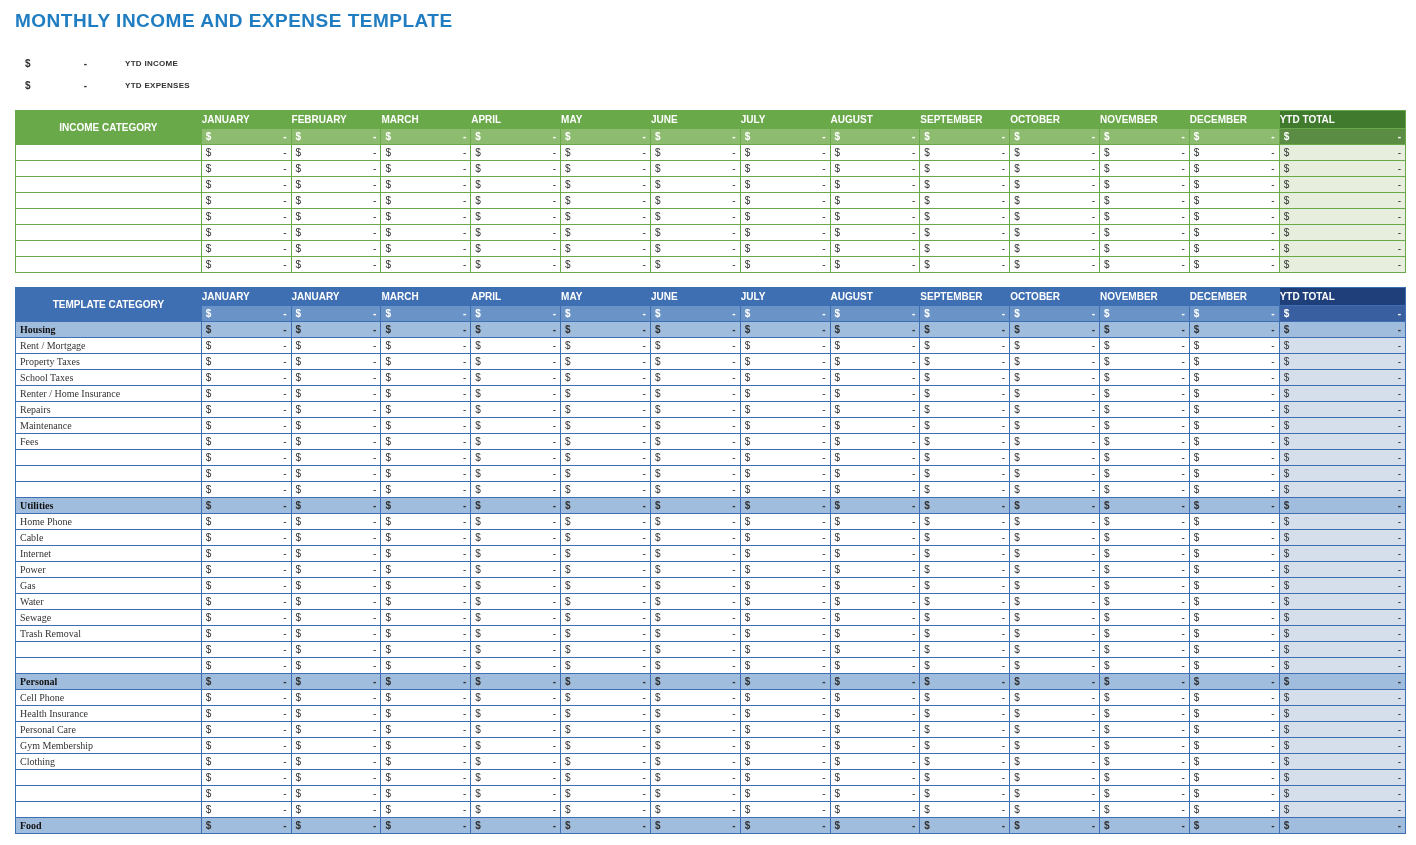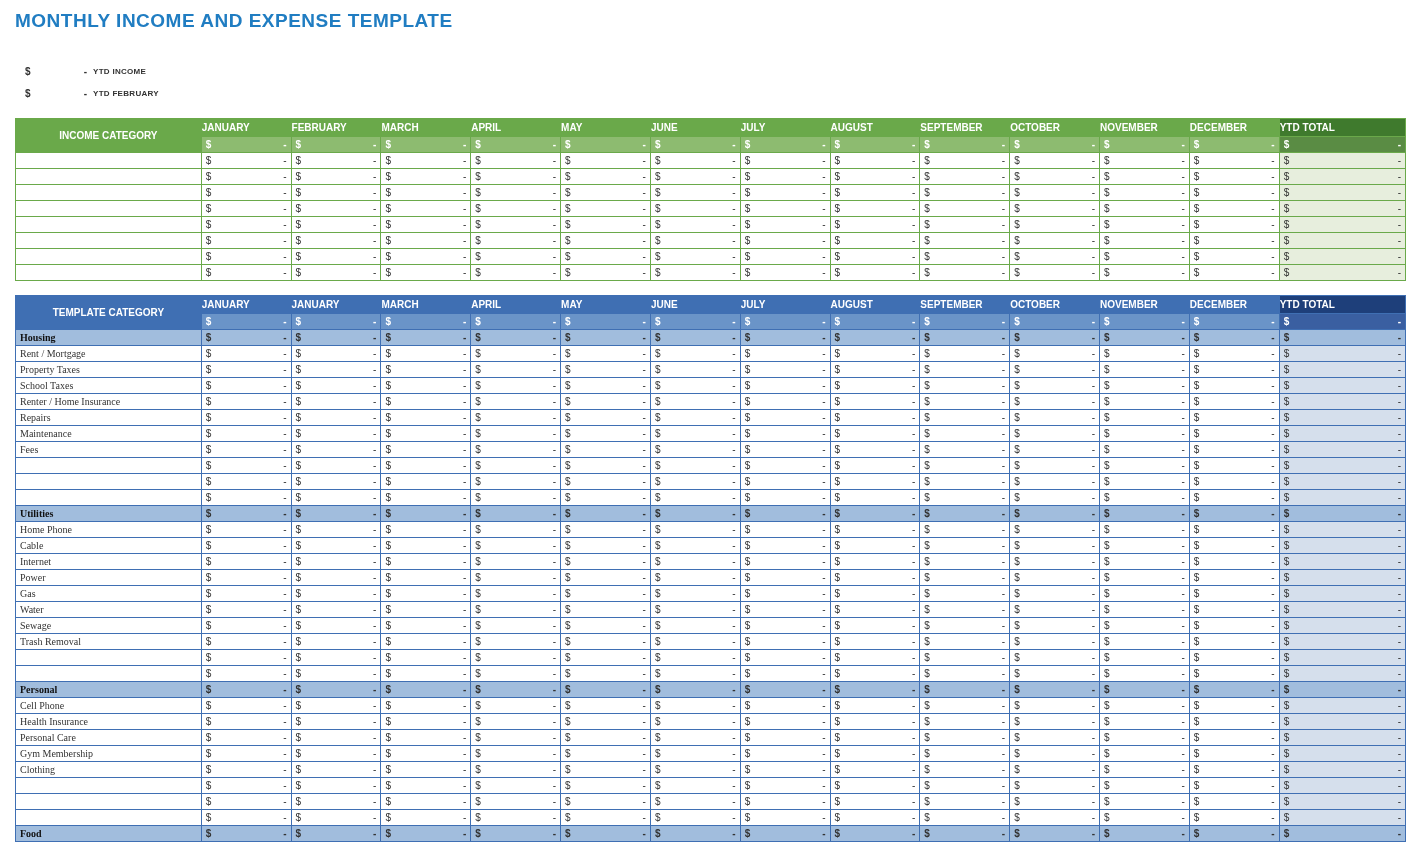--- a/index.html
+++ b/index.html
@@ -10,31 +10,31 @@
     font-size: 10px;
     background: #fff;
     color: #333;
     width: 1416px;
   }
   .title {
     color: #207dc2;
     font-size: 19px;
     font-weight: bold;
     letter-spacing: .5px;
-    margin-bottom: 28px;
+    margin-bottom: 20px;
   }
   .summary-row {
     display: flex;
     align-items: center;
     height: 22px;
     margin-left: 10px;
   }
   .summary-row .d { font-weight: bold; width: 8px; }
   .summary-row .val { width: 60px; text-align: right; padding-right: 6px; font-weight: bold; }
-  .summary-row .lab { font-weight: bold; font-size: 8px; letter-spacing: .3px; }
+  .summary-row .lab { font-weight: bold; font-size: 8px; letter-spacing: .3px; margin-left: 32px; }
 
   table { border-collapse: collapse; width: 100%; table-layout: fixed; border-radius: 25px; }
   td, th { padding: 0; }
 
   
   .income .corner { background: #6aa94a; color: #fff; }
   .income .mhead  { background: #6aa94a; color: #fff; }
   .income .srow   { background: #8dbb70; color: #fff; }
   .income .ytdh   { background: #3f7a2d; color: #fff; }
   .income .ytds   { background: #5a8c44; color: #fff; }
@@ -75,21 +75,21 @@
 
 <div id="summary">
     <div class="summary-row">
       <span class="d">$</span>
       <span class="val">-</span>
       <span class="lab">YTD INCOME</span>
     </div>
     <div class="summary-row">
       <span class="d">$</span>
       <span class="val">-</span>
-      <span class="lab">YTD FEBRUARY</span>
+      <span class="lab">YTD EXPENSES</span>
     </div>
   </div>
 
 <div class="gap"></div>
 
 <table class="income" id="income-table">
     <colgroup>
       <col class="c-label">
       <col class="c-month">
       <col class="c-month">

